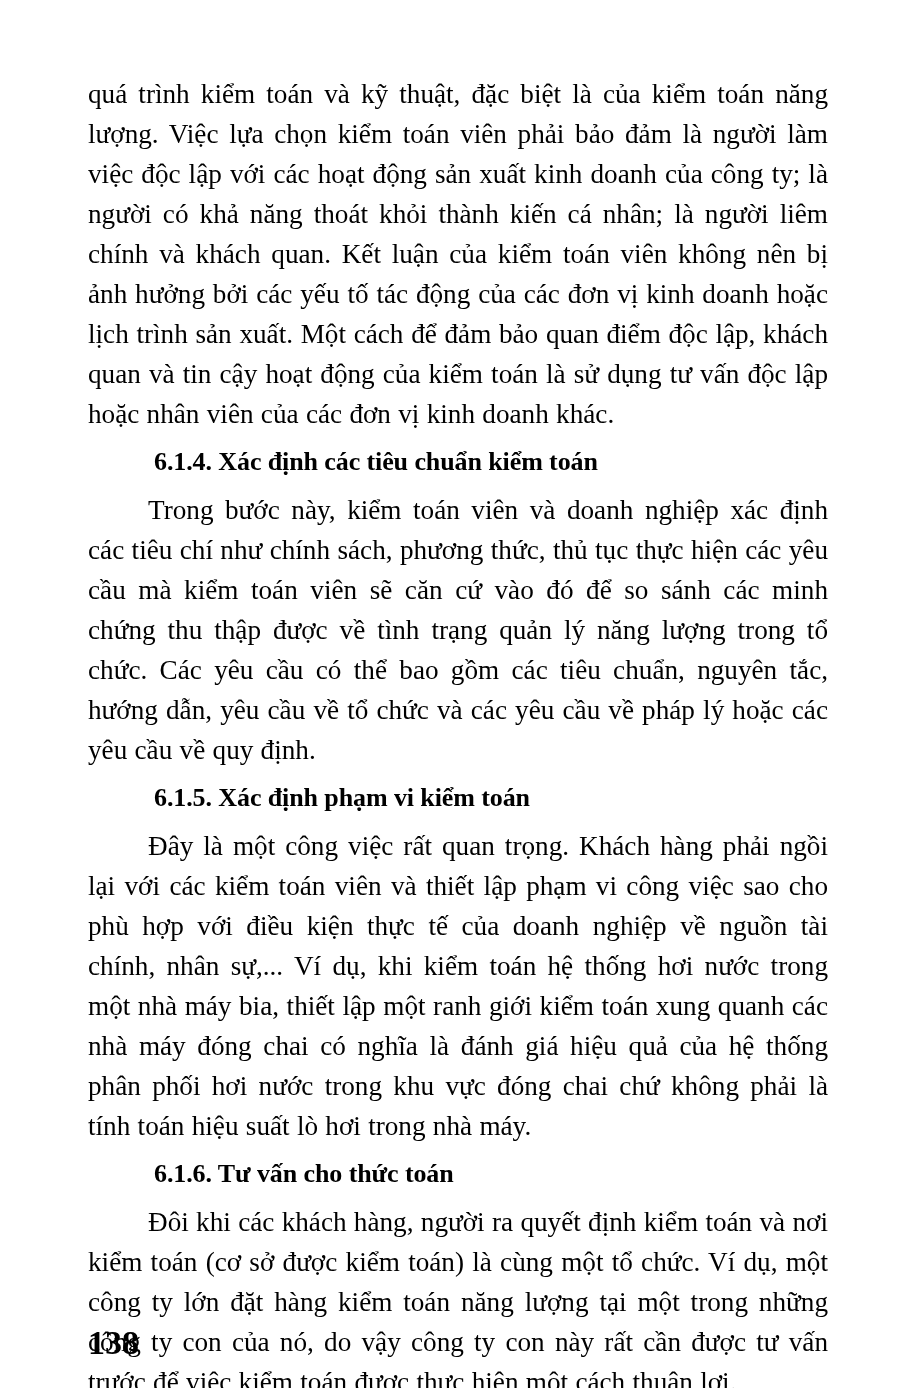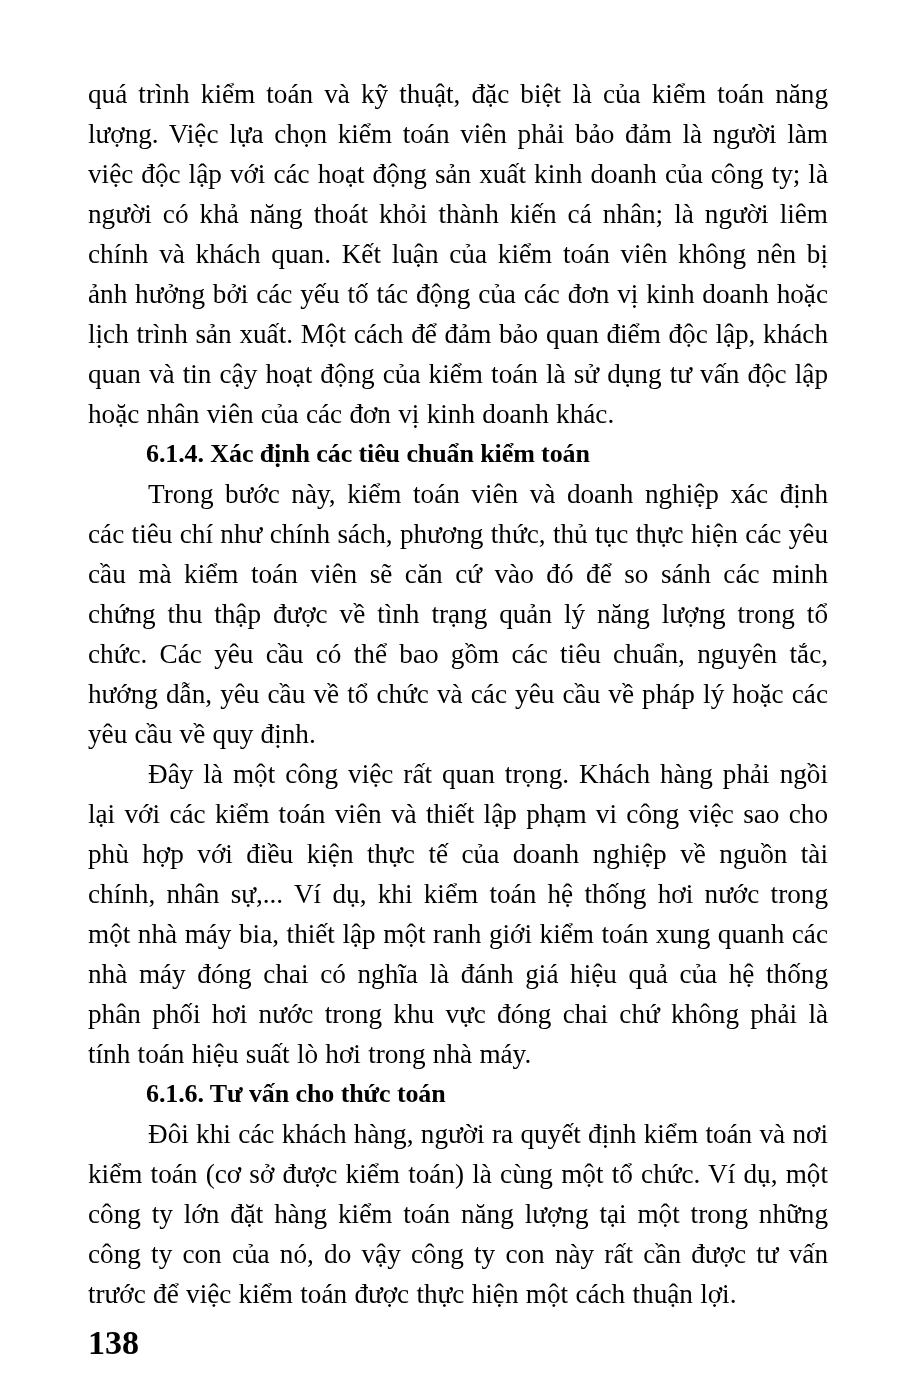--- a/index.html
+++ b/index.html
@@ -31,21 +31,21 @@
     text-justify: inter-word;
     text-indent: 60px;
     letter-spacing: 0px;
     word-spacing: 0.5px;
     hyphens: none;
   }
   p.body.no-indent {
     text-indent: 0;
   }
   h2.heading {
-    margin: 0;
+    margin: 8px;
     padding-left: 58px;
     font-size: 26px;
     line-height: 40px;
     font-weight: bold;
     text-align: left;
     letter-spacing: -0.1px;
   }
   .page-number {
     position: absolute;
     left: 88px;
@@ -62,20 +62,21 @@
 <div class="page">
 
   <div class="content">
 
     <p class="body no-indent">quá trình kiểm toán và kỹ thuật, đặc biệt là của kiểm toán năng lượng. Việc lựa chọn kiểm toán viên phải bảo đảm là người làm việc độc lập với các hoạt động sản xuất kinh doanh của công ty; là người có khả năng thoát khỏi thành kiến cá nhân; là người liêm chính và khách quan. Kết luận của kiểm toán viên không nên bị ảnh hưởng bởi các yếu tố tác động của các đơn vị kinh doanh hoặc lịch trình sản xuất. Một cách để đảm bảo quan điểm độc lập, khách quan và tin cậy hoạt động của kiểm toán là sử dụng tư vấn độc lập hoặc nhân viên của các đơn vị kinh doanh khác.</p>
 
     <h2 class="heading">6.1.4. Xác định các tiêu chuẩn kiểm toán</h2>
 
     <p class="body">Trong bước này, kiểm toán viên và doanh nghiệp xác định các tiêu chí như chính sách, phương thức, thủ tục thực hiện các yêu cầu mà kiểm toán viên sẽ căn cứ vào đó để so sánh các minh chứng thu thập được về tình trạng quản lý năng lượng trong tổ chức. Các yêu cầu có thể bao gồm các tiêu chuẩn, nguyên tắc, hướng dẫn, yêu cầu về tổ chức và các yêu cầu về pháp lý hoặc các yêu cầu về quy định.</p>
 
+    <h2 class="heading">6.1.5. Xác định phạm vi kiểm toán</h2>
 
     <p class="body">Đây là một công việc rất quan trọng. Khách hàng phải ngồi lại với các kiểm toán viên và thiết lập phạm vi công việc sao cho phù hợp với điều kiện thực tế của doanh nghiệp về nguồn tài chính, nhân sự,... Ví dụ, khi kiểm toán hệ thống hơi nước trong một nhà máy bia, thiết lập một ranh giới kiểm toán xung quanh các nhà máy đóng chai có nghĩa là đánh giá hiệu quả của hệ thống phân phối hơi nước trong khu vực đóng chai chứ không phải là tính toán hiệu suất lò hơi trong nhà máy.</p>
 
     <h2 class="heading">6.1.6. Tư vấn cho thức toán</h2>
 
     <p class="body">Đôi khi các khách hàng, người ra quyết định kiểm toán và nơi kiểm toán (cơ sở được kiểm toán) là cùng một tổ chức. Ví dụ, một công ty lớn đặt hàng kiểm toán năng lượng tại một trong những công ty con của nó, do vậy công ty con này rất cần được tư vấn trước để việc kiểm toán được thực hiện một cách thuận lợi.</p>
 
   </div>
 
   <div class="page-number">138</div>

